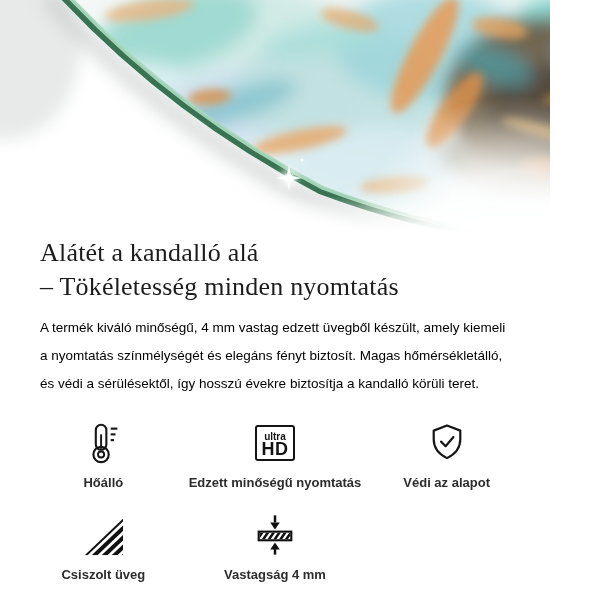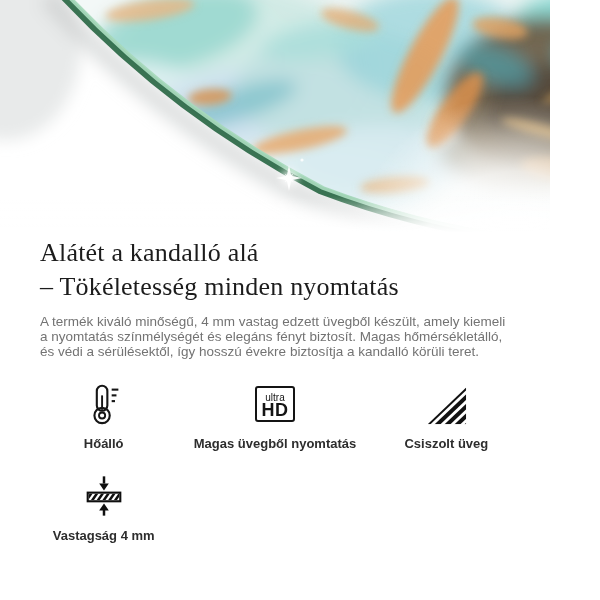--- a/index.html
+++ b/index.html
@@ -3,30 +3,30 @@
 <meta charset="utf-8">
 <style>
   html,body{margin:0;padding:0;background:#ffffff;}
   .page{position:relative;width:550px;height:600px;background:#ffffff;overflow:hidden;
         font-family:"Liberation Sans", sans-serif;}
   .hero{position:relative;height:232px;overflow:hidden;}
   .hero svg{display:block;}
   .content{padding:0 40px;}
   .title{margin:4px 0 0;font-family:"Liberation Serif", serif;font-weight:500;
          font-size:26px;line-height:34px;color:#1c1c1c;letter-spacing:.2px;}
-  .desc{margin:10px 0 0;font-size:13.5px;line-height:15px;color:#737373;max-width:508px;}
+  .desc{margin:10px 0 0;font-size:13.5px;line-height:28px;color:#000000;max-width:508px;}
   .features{margin:22px -22px 0;display:grid;grid-template-columns:1fr 1fr 1fr;
             row-gap:22px;}
   .feature{display:flex;flex-direction:column;align-items:center;}
   .f-icon{height:46px;display:flex;align-items:center;justify-content:center;}
   .f-label{margin-top:9px;font-size:13px;color:#2d2d2d;white-space:nowrap;font-weight:bold;}
   .hdbox{width:40px;height:36px;border:2.5px solid #141414;border-radius:3px;
          display:flex;flex-direction:column;align-items:center;justify-content:center;
          color:#141414;box-sizing:border-box;}
-  .hdbox .t1{font-size:10px;font-weight:400;line-height:11px;}
+  .hdbox .t1{font-size:10px;font-weight:700;line-height:11px;}
   .hdbox .t2{font-size:18px;font-weight:800;line-height:14px;letter-spacing:.5px;}
 </style>
 </head>
 <body>
 
 <div class="page">
 
   <div class="hero">
     <svg width="600" height="232" viewBox="0 0 600 232">
       <defs>
@@ -137,23 +137,32 @@
         <div class="f-label">Hőálló</div>
       </div>
 
       <div class="feature">
         <div class="f-icon">
           <div class="hdbox">
             <span class="t1">ultra</span>
             <span class="t2">HD</span>
           </div>
         </div>
-        <div class="f-label">Magas üvegből nyomtatás</div>
-      </div>
-
+        <div class="f-label">Edzett minőségű nyomtatás</div>
+      </div>
+
+      <div class="feature">
+        <div class="f-icon">
+          <svg width="44" height="44" viewBox="0 0 48 48" fill="none" stroke="#161616" stroke-width="2.4" stroke-linejoin="round" stroke-linecap="round">
+            <path d="M24 5 L38.5 10.5 V20 C38.5 29.5 32.5 36.5 24 40.5 C15.5 36.5 9.5 29.5 9.5 20 V10.5 Z"></path>
+            <path d="M17.5 22.5 L22.5 27.5 L31 17.5"></path>
+          </svg>
+        </div>
+        <div class="f-label">Védi az alapot</div>
+      </div>
 
 
       <div class="feature">
         <div class="f-icon">
           <svg width="44" height="44" viewBox="0 0 48 48">
             <defs>
                 <clipPath id="triClip">
                   <path d="M4,46 L46,46 L46,6 Z"></path>
                 </clipPath>
               </defs>

